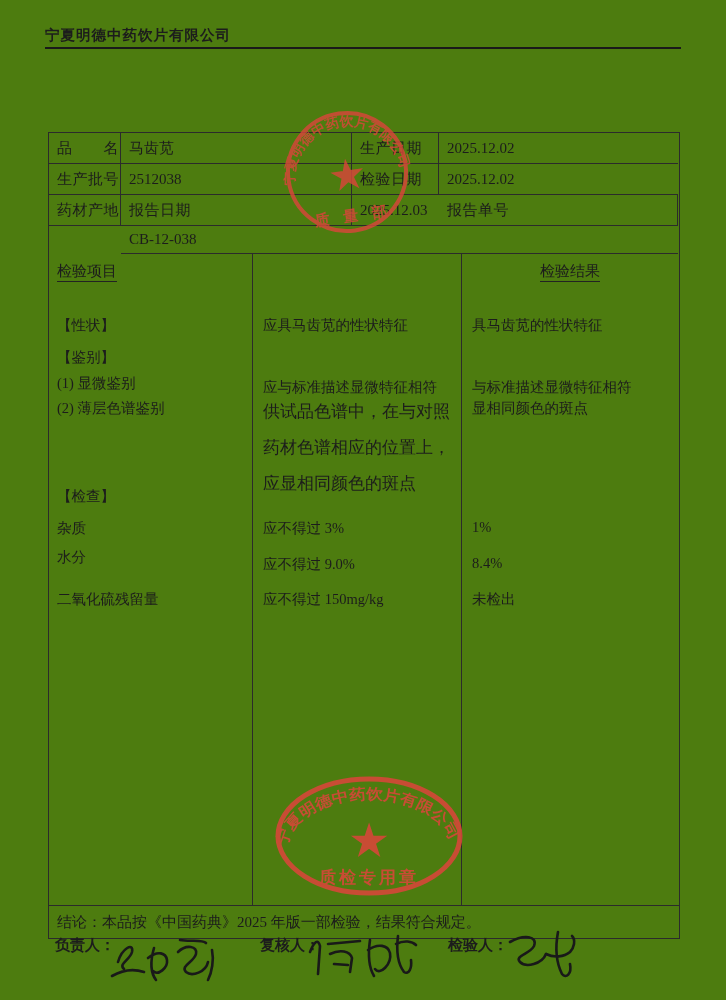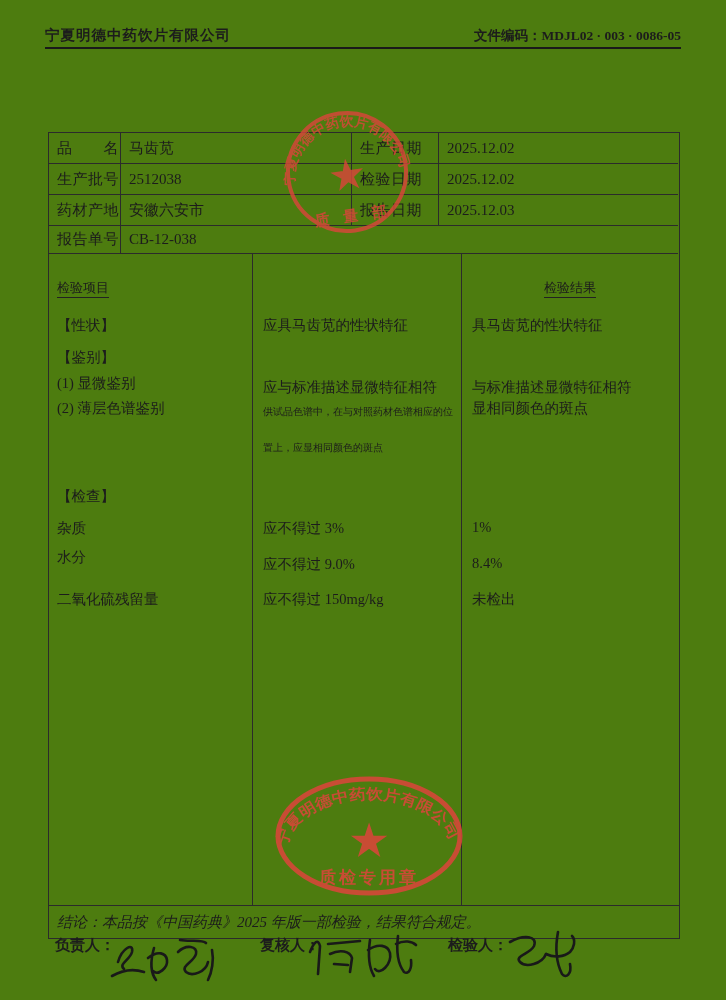--- a/index.html
+++ b/index.html
@@ -31,67 +31,65 @@
   .cell.span3 { grid-column:2 / 5; }
   .lab { letter-spacing:0.5px; }
 
   
   .main-grid { display:grid; grid-template-columns:204px 209px 216px; height:652px;
                border-bottom:1px solid #2b2b2b; }
   .mcol { position:relative; }
   .mcol.bR { border-right:1px solid #2b2b2b; }
   .bi { position:absolute; left:8px; font-size:14.5px; white-space:nowrap; }
   .bi.v { left:10px; }
-  .colhead { position:absolute; left:0; top:25px; width:100%; text-align:center; font-size:13px; }
+  .colhead { position:absolute; left:0; top:8px; width:100%; text-align:center; font-size:15px; }
   .colhead.lft { text-align:left; padding-left:8px; }
   .colhead span { border-bottom:1px solid #222; padding-bottom:2px; }
-  .para { position:absolute; left:10px; top:140px; width:196px; font-size:10px;
+  .para { position:absolute; left:10px; top:140px; width:196px; font-size:17px;
           line-height:36px; white-space:normal; }
 
   
   .conclusion { height:32px; display:flex; align-items:center; padding-left:8px;
-                font-size:15px; white-space:nowrap;font-style:italic; }
+                font-size:15px; white-space:nowrap; }
 
   
   .sig-label { position:absolute; top:936px; font-size:15px; font-weight:600; }
   .sig svg { display:block; }
   .sigpath { fill:none; stroke:#191919; stroke-width:2.6; stroke-linecap:round; stroke-linejoin:round; }
 
   
   .stamp { position:absolute; pointer-events:none; }
   .stamp-top { left:283px; top:108px; width:128px; height:128px; opacity:0.82;
                transform:rotate(-8deg); }
   .stamp-bottom { left:273px; top:775px; width:192px; height:122px; opacity:0.88; }
   .stamp text { font-family:"Liberation Serif","DejaVu Serif",serif; font-weight:700; }
 </style>
 </head>
 <body>
 
 <div class="page">
 
   <div class="abs company">宁夏明德中药饮片有限公司</div>
-  <div class="abs doccode"><span>文件编码：</span><span>MDJL02 · 003 · 0086-05</span></div>
   <div class="abs hrule"></div>
 
 
   <div class="abs doc-table">
 
     <div class="info-grid">
       <div class="cell bR lab">品　　名</div>
       <div class="cell bR">马齿苋</div>
       <div class="cell bR lab">生产日期</div>
       <div class="cell">2025.12.02</div>
 
       <div class="cell bR lab">生产批号</div>
       <div class="cell bR">2512038</div>
       <div class="cell bR lab">检验日期</div>
       <div class="cell">2025.12.02</div>
 
       <div class="cell bR lab">药材产地</div>
-      <div class="cell bR">安徽六安市</div>
       <div class="cell bR lab">报告日期</div>
       <div class="cell">2025.12.03</div>
 
       <div class="cell bR lab">报告单号</div>
       <div class="cell span3">CB-12-038</div>
     </div>
 
     <div class="main-grid">
 
       <div class="mcol bR">

